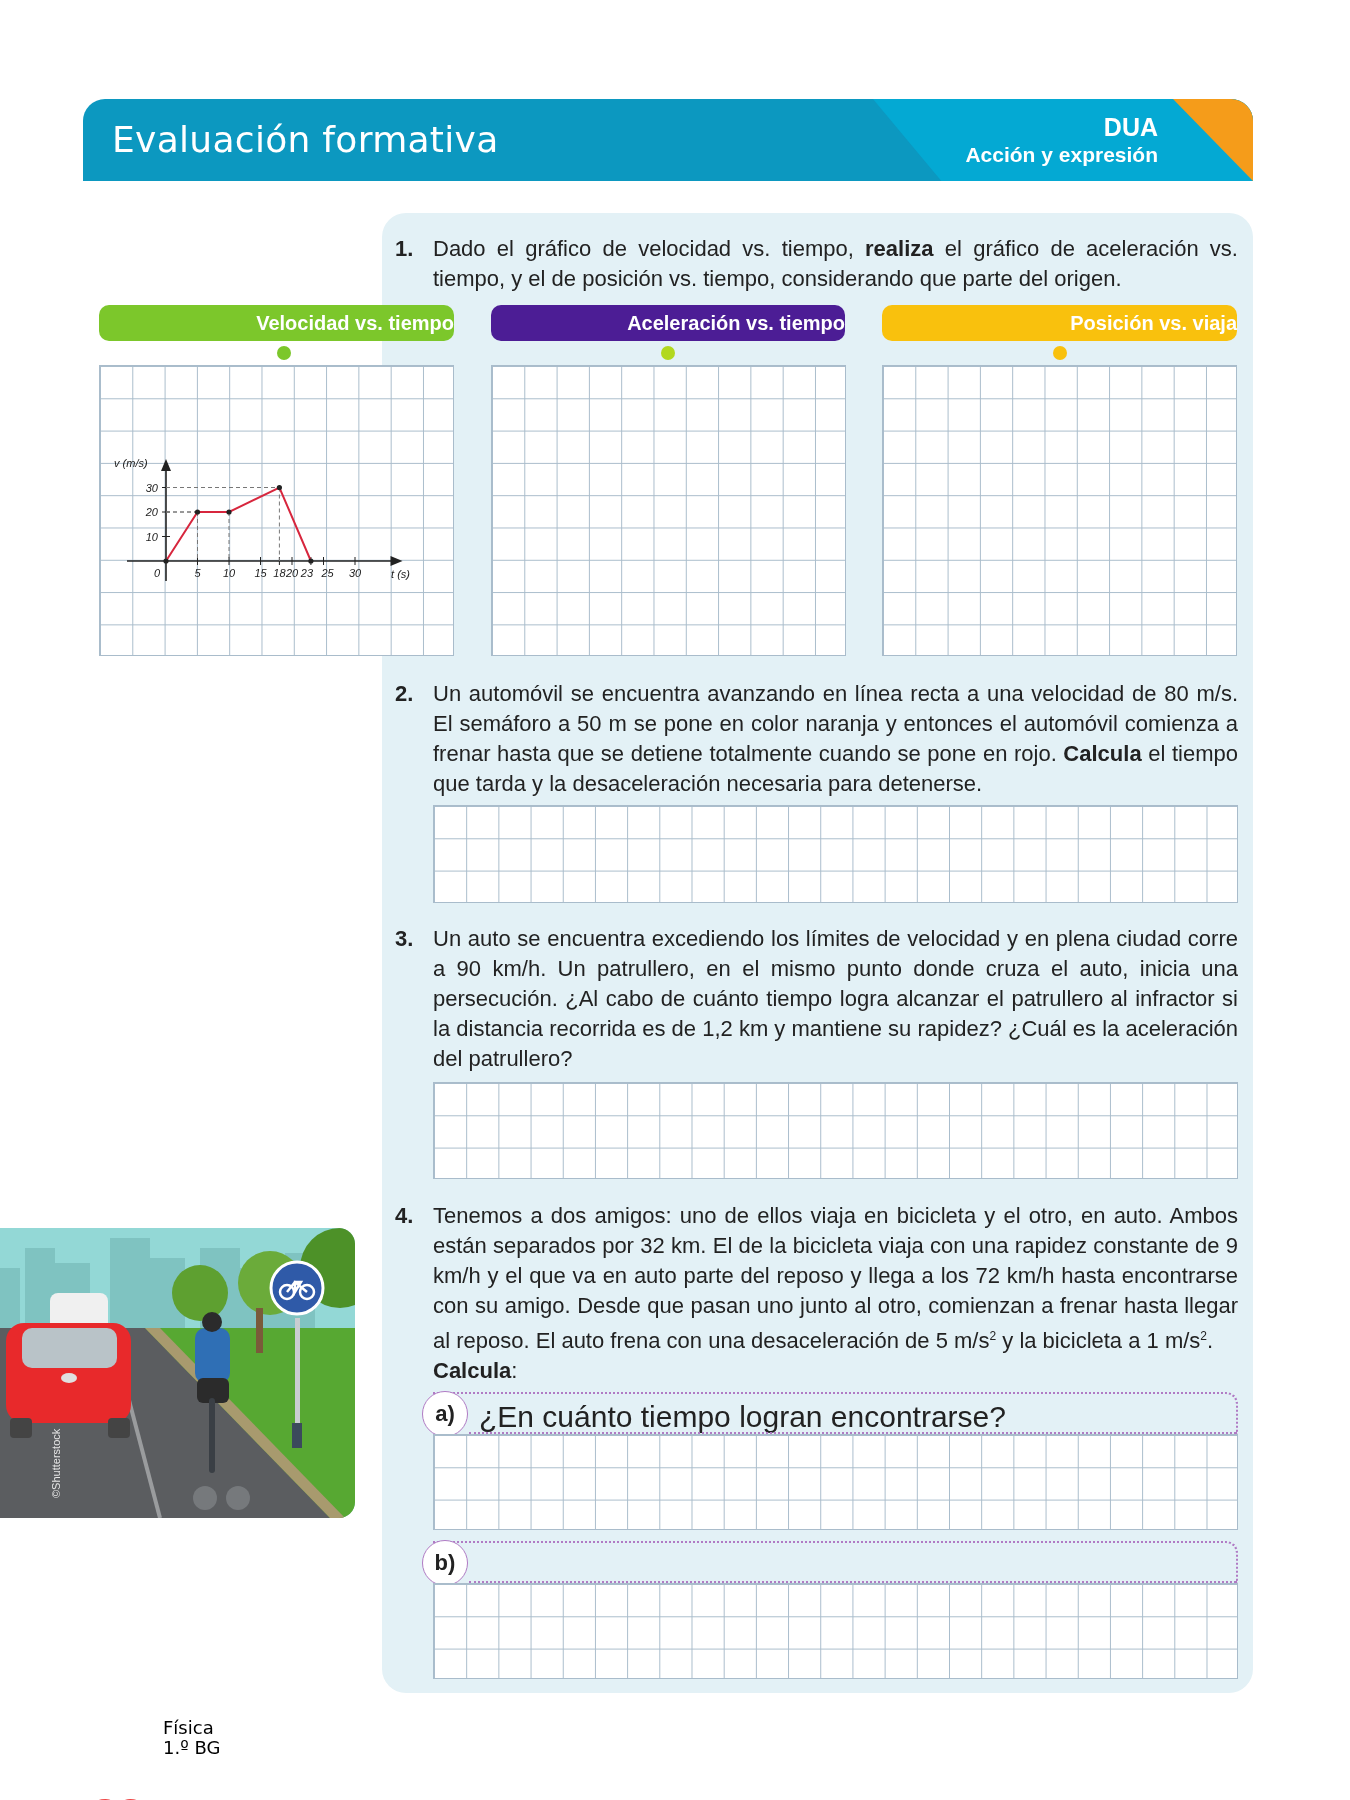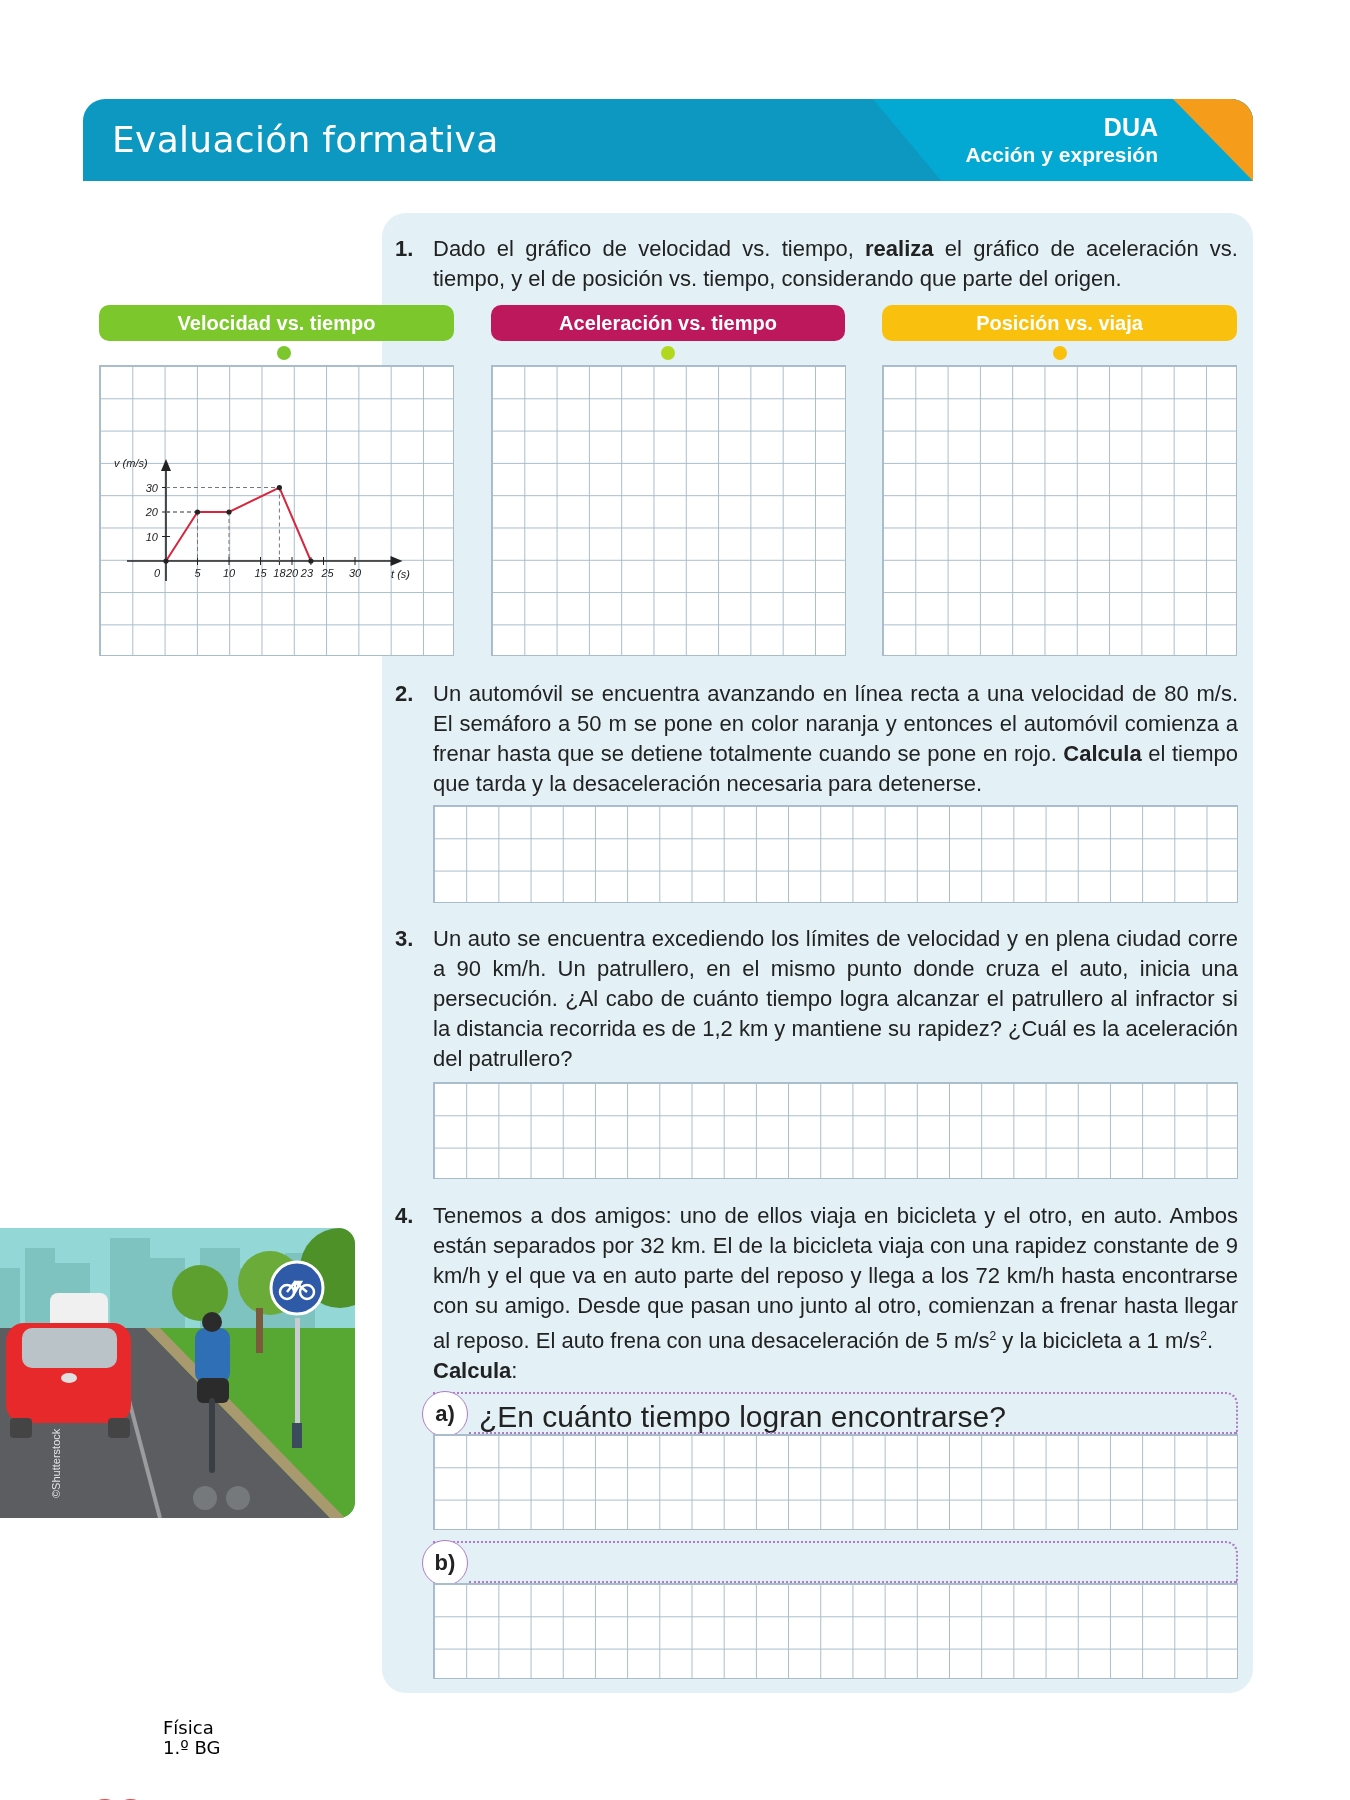--- a/index.html
+++ b/index.html
@@ -9,21 +9,21 @@
   .header .dua-bg{position:absolute;right:0;top:0;width:380px;height:82px;background:#04a9d3;clip-path:polygon(0 0,100% 0,100% 100%,18% 100%);}
   .header .orange{position:absolute;right:0;top:0;width:80px;height:82px;background:#f59c1a;clip-path:polygon(0 0,100% 0,100% 100%);}
   .header .dua{position:absolute;right:95px;top:14px;width:210px;text-align:right;color:#fff;}
   .header .dua .t1{font-size:25px;font-weight:bold;font-family:"Liberation Sans",sans-serif;}
   .header .dua .t2{font-size:21px;font-weight:bold;font-family:"Liberation Sans",sans-serif;margin-top:1px;}
   .panel{position:absolute;left:382px;top:213px;width:871px;height:1480px;background:#e3f1f6;border-radius:24px;}
   .q{position:absolute;left:395px;width:843px;font-family:"Liberation Sans",sans-serif;font-size:22px;line-height:30px;color:#222;text-align:justify;}
   .q .num{position:absolute;left:0;top:0;font-weight:bold;}
   .q .txt{margin-left:38px;}
   .q b{font-weight:bold;margin-top:7px;}
-  .pill{position:absolute;top:305px;height:36px;border-radius:10px;color:#fff;font-family:"Liberation Sans",sans-serif;font-weight:bold;font-size:20px;text-align:center;line-height:36px;}
+  .pill{position:absolute;top:305px;height:36px;border-radius:10px;color:#fff;font-family:"Liberation Sans",sans-serif;font-weight:bold;font-size:20px;text-align:right;line-height:36px;}
   .dot{position:absolute;top:346px;width:14px;height:14px;border-radius:50%;}
   .grid{position:absolute;background-color:#fff;border:1.5px solid #a9bccb;box-sizing:border-box;
     background-image:linear-gradient(to right,#a9bccb 1.3px,transparent 1.3px),linear-gradient(to bottom,#a9bccb 1.3px,transparent 1.3px);}
   .g3{top:365px;width:355px;height:291px;background-size:32.3px 32.3px;}
   .gw{left:433px;width:805px;background-size:32.2px 32.3px;}
   .sub{position:absolute;left:433px;width:805px;height:42px;border-top:2px dotted #b07bc4;border-right:2px dotted #b07bc4;border-radius:0 12px 0 0;box-sizing:border-box;}
   .sub .circle{position:absolute;left:-11px;top:-3px;width:46px;height:46px;border-radius:50%;border:1.5px solid #b07bc4;background:#fff;box-sizing:border-box;text-align:center;line-height:44px;font-family:"Liberation Sans",sans-serif;font-weight:bold;font-size:22px;color:#222;}
   .sub .stxt{position:absolute;left:46px;top:6px;font-family:"Liberation Sans",sans-serif;font-size:30px;color:#222;}
   .sub .underline{position:absolute;left:36px;right:0;bottom:0;border-bottom:2px dotted #b07bc4;}
   .photo{position:absolute;left:0;top:1228px;width:355px;height:290px;border-radius:0 16px 16px 0;overflow:hidden;}
@@ -45,21 +45,21 @@
 </div>
 
 <div class="panel"></div>
 
 <div class="q" style="top:234px;">
   <span class="num">1.</span>
   <div class="txt"><span>Dado el gráfico de velocidad vs. tiempo, </span><b>realiza</b><span> el gráfico de aceleración vs. tiempo, y el de posición vs. tiempo, considerando que parte del origen.</span></div>
 </div>
 
 <div class="pill" style="left:99px;width:355px;background:#7cc72b;">Velocidad vs. tiempo</div>
-<div class="pill" style="left:491px;width:354px;background:#be185d;">Aceleración vs. tiempo</div>
+<div class="pill" style="left:491px;width:354px;background:#4c1d95;">Aceleración vs. tiempo</div>
 <div class="pill" style="left:882px;width:355px;background:#f9c10d;">Posición vs. viaja</div>
 <div class="dot" style="left:277px;background:#7cc72b;"></div>
 <div class="dot" style="left:661px;background:#b2d81e;"></div>
 <div class="dot" style="left:1053px;background:#f9c10d;"></div>
 
 <div class="grid g3" style="left:99px;">
   <svg id="vchart" width="355" height="291" style="position:absolute;left:-1.5px;top:-1.5px;">
       <line x1="28" y1="196" x2="295.5" y2="196" stroke="#222" stroke-width="1.6"></line>
       <polygon points="303.5,196 291.5,191 291.5,201" fill="#222"></polygon>
       <line x1="67" y1="216" x2="67" y2="106" stroke="#222" stroke-width="1.6"></line>

